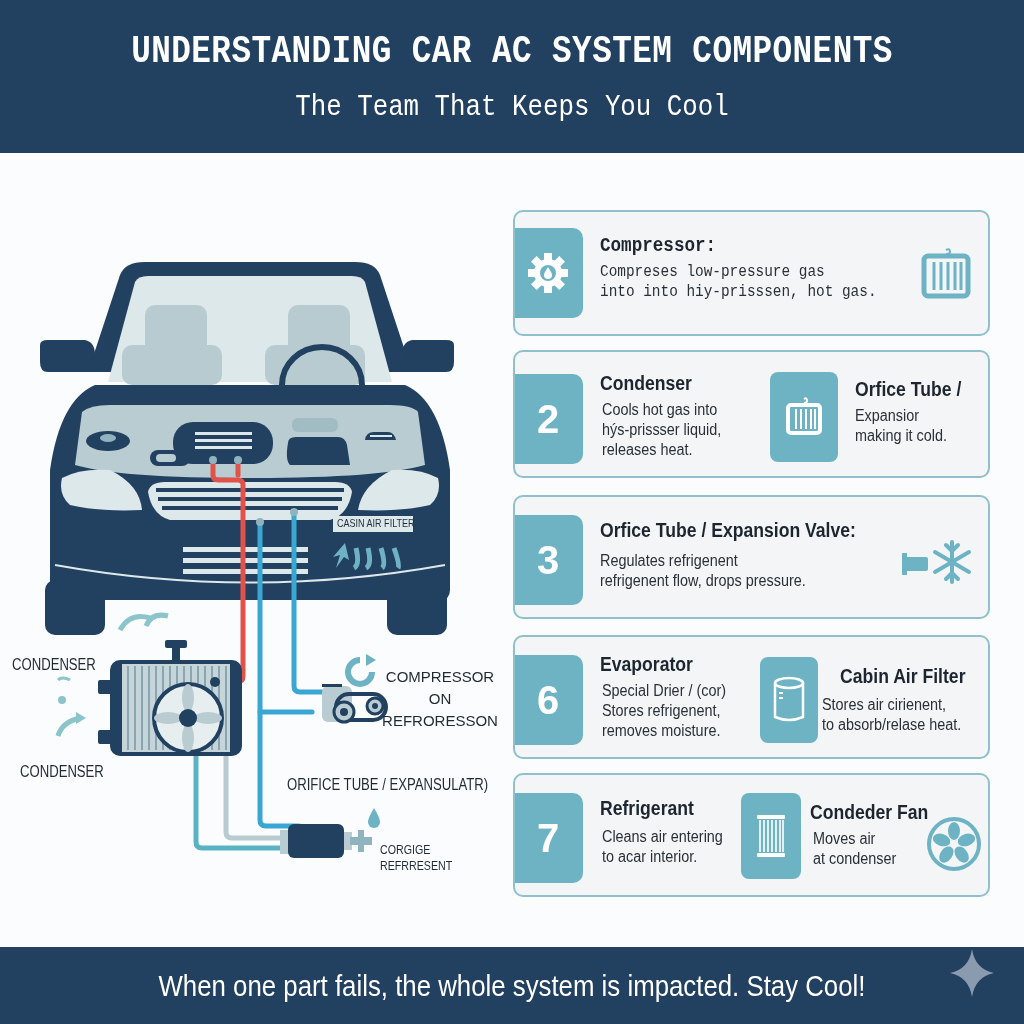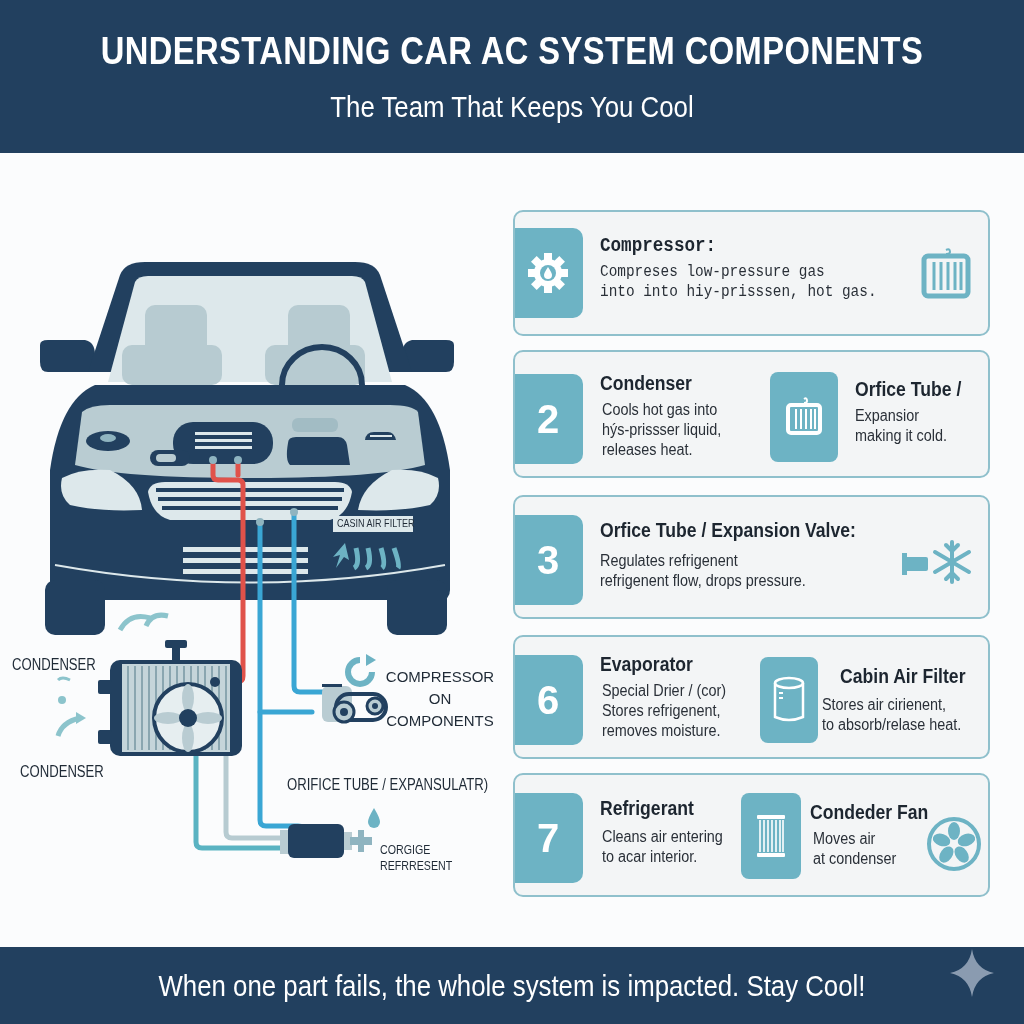--- a/index.html
+++ b/index.html
@@ -1,17 +1,17 @@
 <!DOCTYPE html>
 <html><head>
 <meta charset="utf-8">
 <style>
   * { box-sizing: border-box; margin: 0; padding: 0; }
   html, body { width: 1024px; height: 1024px; overflow: hidden; background: #fbfcfd; font-family: "Liberation Sans", "DejaVu Sans", sans-serif; }
-  .header { position: absolute; left: 0; top: 0; width: 1024px; height: 153px; background: #22405f; text-align: center; color: #fff; }
+  .header { position: absolute; left: 0; top: 0; width: 1024px; height: 153px; background: #22405f; text-align: center; color: #fff; font-family: Liberation Mono, monospace; }
   .header .title { position: absolute; left: 0; right: 0; top: 30px; font-size: 38px; font-weight: bold; letter-spacing: 0.5px; transform: scaleX(0.86); transform-origin: center; }
   .header .subtitle { position: absolute; left: 0; right: 0; top: 90px; font-size: 30px; transform: scaleX(0.86); transform-origin: center; }
   .footer { position: absolute; left: 0; top: 947px; width: 1024px; height: 92px; background: #22405f; color: #fff; }
   .footer .msg { position: absolute; left: 0; right: 0; top: 22px; text-align: center; font-size: 30px; transform: scaleX(0.86); transform-origin: center; }
   .footer .sparkle { position: absolute; right: 30px; top: 2px; }
 
   .card { position: absolute; left: 513px; width: 477px; background: #f3f5f6; border: 2px solid #8fc0cc; border-radius: 10px; overflow: hidden; }
   .badge { position: absolute; left: -2px; width: 70px; height: 90px; background: #6db3c4; border-radius: 0 10px 10px 0; color: #fff; font-size: 40px; font-weight: bold; display: flex; align-items: center; justify-content: center; }
   .ibadge { position: absolute; width: 68px; height: 90px; background: #6db3c4; border-radius: 8px; display: flex; align-items: center; justify-content: center; }
   .ctitle { position: absolute; font-size: 20px; font-weight: bold; color: #1d2630; white-space: nowrap; transform: scaleX(0.88); transform-origin: left; }
@@ -168,21 +168,21 @@
     <rect x="358" y="830" width="6" height="22" fill="#8fb4c0"></rect>
     <path d="M374 808 Q368 818 368 822 A6 6 0 0 0 380 822 Q380 818 374 808 Z" fill="#6db3c4"></path>
   </g>
 </svg>
 
 <div class="label" style="left:12px;top:656px;">CONDENSER</div>
 <div class="label" style="left:20px;top:763px;">CONDENSER</div>
 <div class="label c" style="left:380px;top:666px;width:120px;transform:none;font-size:15px;line-height:22px;">
   <div>COMPRESSOR</div>
   <div>ON</div>
-  <div>COMPONENTS</div>
+  <div>REFRORESSON</div>
 </div>
 <div class="label" style="left:287px;top:776px;">ORIFICE TUBE / EXPANSULATR)</div>
 <div class="label" style="left:380px;top:842px;font-size:13px;line-height:16px;">
   <div>CORGIGE</div>
   <div>REFRRESENT</div>
 </div>
 <div class="label" style="left:337px;top:517px;font-size:11px;">CASIN AIR FILTER</div>
 
 <div class="card" style="top:210px;height:126px;font-family:Liberation Mono, monospace;">
   <div class="badge" style="top:16px;">

